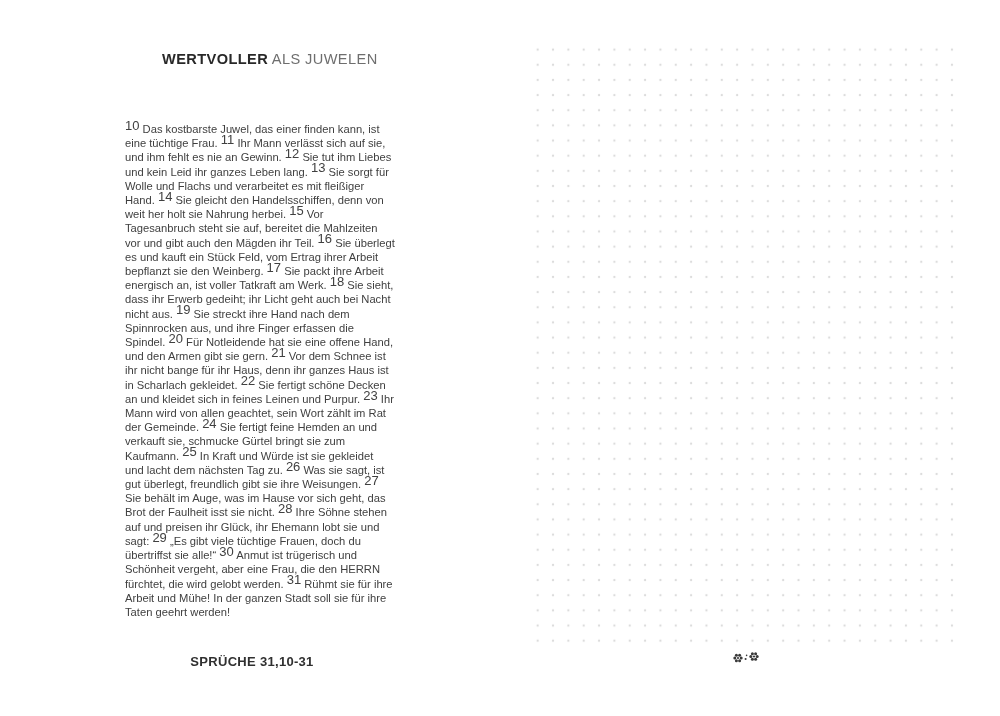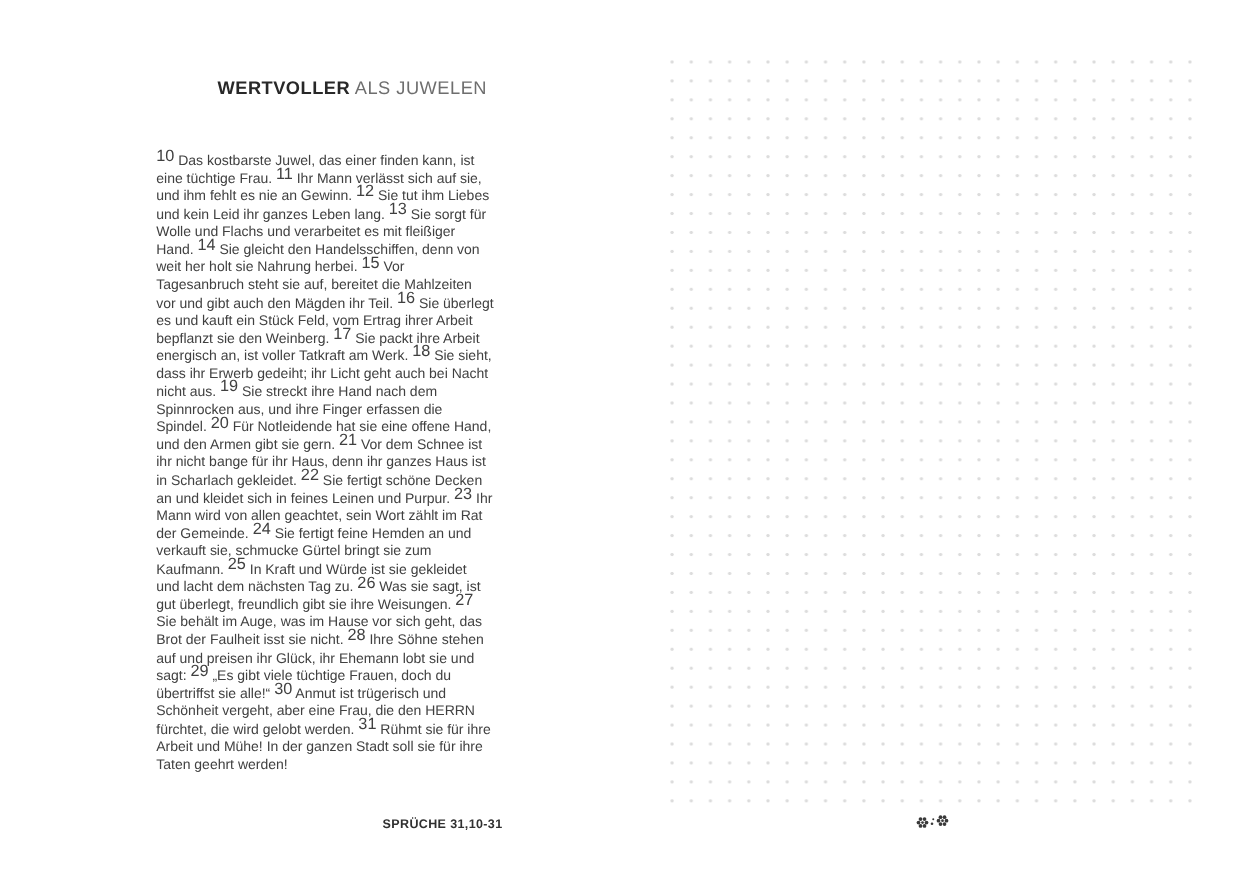--- a/index.html
+++ b/index.html
@@ -11,21 +11,21 @@
   }
   .spread {
     position: relative;
     width: 1000px; height: 716px;
     overflow: hidden;
     background: var(--background, #ffffff);
   }
 
   
   .title {
-    position: absolute; left: 158px; top: 47px; margin: 16px;
+    position: absolute; left: 158px; top: 47px; margin: 4px;
     font-size: 14.6px; line-height: 16px;
     font-weight: 700; letter-spacing: 0.4px;
     color: var(--title-emphasis, #282828);
     white-space: nowrap;
   }
   .title .t-light {
     font-weight: 400;
     color: var(--title-light, #6e6e6e);
   }
   .verses {
@@ -33,23 +33,23 @@
     font-size: 11.2px; line-height: 14.2px;
     color: var(--body-text, #404040);
     text-align: left;
   }
   .verses sup {
     font-size: 13px; line-height: 0;
     position: relative; top: -3.2px;
     vertical-align: baseline;
   }
   .reference {
-    position: absolute; left: 132px; top: 654px; width: 270px;
-    text-align: right;
-    font-size: 10px; font-weight: 700; letter-spacing: 0.3px;
+    position: absolute; left: 117px; top: 654px; width: 270px;
+    text-align: center;
+    font-size: 13px; font-weight: 700; letter-spacing: 0.3px;
     color: var(--reference-text, #303030);
   }
 
   
   .dot-grid {
     position: absolute; left: 530px; top: 42px;
     width: 432px; height: 608px;
     background-image: radial-gradient(circle, var(--dot, #dcdcdc) 1.05px, rgba(0,0,0,0) 1.55px);
     background-size: 15.35px 15.17px;
   }

